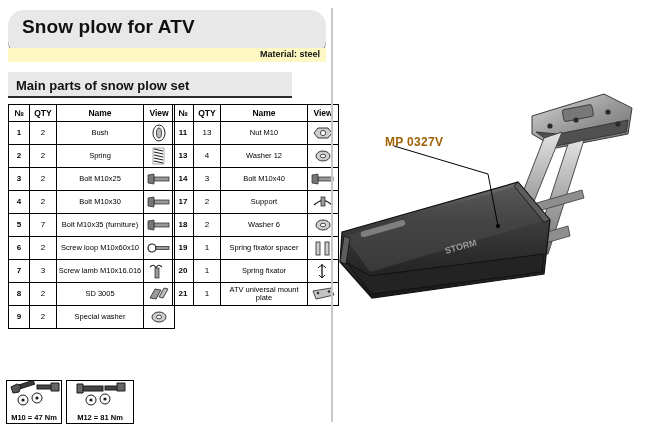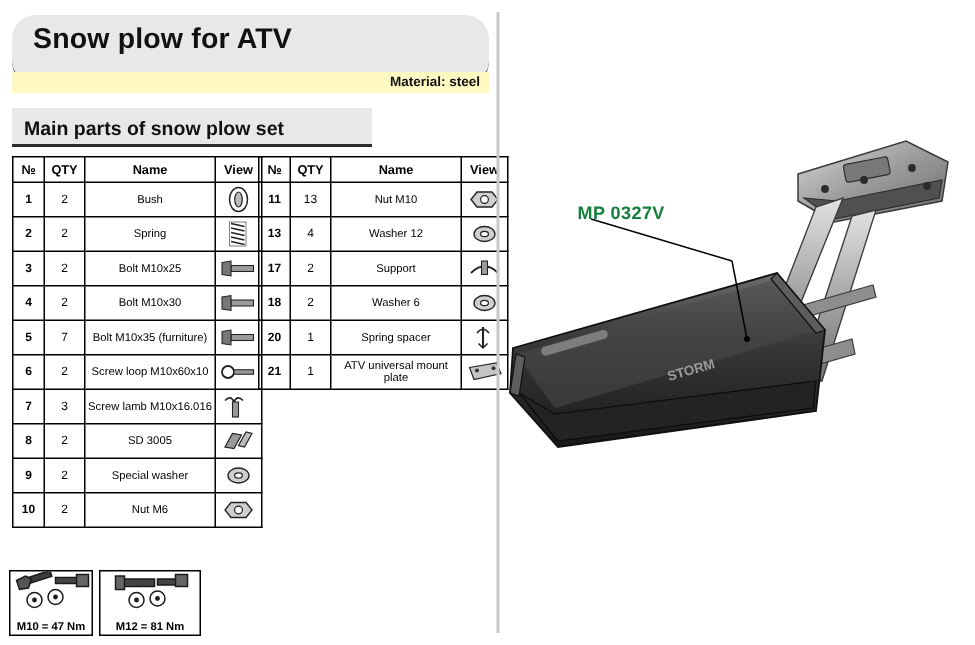--- a/index.html
+++ b/index.html
@@ -51,21 +51,21 @@
     position: absolute;
     right: 6px; top: 1px;
     font-size: 9px;
     font-weight: bold;
     color: #111;
   }
 
   .subtitle-bar {
     position: absolute;
     left: 8px; top: 72px;
-    width: 240px; height: 26px;
+    width: 284px; height: 26px;
     background: #e8e8e8;
     border-bottom: 2px solid #2b2b2b;
     box-sizing: border-box;
   }
   .subtitle-text {
     position: absolute;
     left: 8px; top: 6px;
     font-size: 13px;
     font-weight: bold;
     color: #111;
@@ -136,21 +136,21 @@
   .illustration {
     position: absolute;
     left: 336px; top: 86px;
     width: 310px; height: 240px;
   }
   .callout-label {
     position: absolute;
     left: 385px; top: 135px;
     font-size: 12px;
     font-weight: bold;
-    color: #15803d;
+    color: #a16207;
     letter-spacing: 0.3px;
   }
 </style>
 </head>
 <body>
 
 <div class="page">
 
   <div class="title-bar">
     <div class="title-text">Snow plow for ATV</div>
@@ -266,31 +266,20 @@
           <td class="c-no no-cell">9</td>
           <td class="c-qty">2</td>
           <td class="c-name name-cell">Special washer</td>
           <td class="c-view">
             <svg class="glyph" width="28" height="18" viewBox="0 0 28 18">
               <ellipse cx="14" cy="9" rx="7" ry="5" fill="#cfcfcf" stroke="#222" stroke-width="0.9"></ellipse>
               <ellipse cx="14" cy="9" rx="2.6" ry="1.8" fill="#fff" stroke="#222" stroke-width="0.8"></ellipse>
             </svg>
           </td>
         </tr>
-        <tr>
-          <td class="c-no no-cell">10</td>
-          <td class="c-qty">2</td>
-          <td class="c-name name-cell">Nut M6</td>
-          <td class="c-view">
-            <svg class="glyph" width="28" height="18" viewBox="0 0 28 18">
-              <polygon points="9,4 19,4 23,9 19,14 9,14 5,9" fill="#cfcfcf" stroke="#222" stroke-width="0.9"></polygon>
-              <circle cx="14" cy="9" r="2.6" fill="#fff" stroke="#222" stroke-width="0.8"></circle>
-            </svg>
-          </td>
-        </tr>
       </tbody>
   </table>
 
   <table class="parts" id="table-right">
     <thead>
       <tr>
         <th class="c-no">№</th>
         <th class="c-qty">QTY</th>
         <th class="c-name">Name</th>
         <th class="c-view">View</th>
@@ -313,20 +302,31 @@
           <td class="c-qty">4</td>
           <td class="c-name name-cell">Washer 12</td>
           <td class="c-view">
             <svg class="glyph" width="28" height="18" viewBox="0 0 28 18">
               <ellipse cx="14" cy="9" rx="7" ry="5" fill="#cfcfcf" stroke="#222" stroke-width="0.9"></ellipse>
               <ellipse cx="14" cy="9" rx="2.6" ry="1.8" fill="#fff" stroke="#222" stroke-width="0.8"></ellipse>
             </svg>
           </td>
         </tr>
         <tr>
+          <td class="c-no no-cell">14</td>
+          <td class="c-qty">3</td>
+          <td class="c-name name-cell">Bolt M10x40</td>
+          <td class="c-view">
+            <svg class="glyph" width="28" height="18" viewBox="0 0 28 18">
+              <rect x="9" y="7" width="15" height="4" fill="#9a9a9a" stroke="#222" stroke-width="0.7"></rect>
+              <polygon points="3,5 9,4 9,14 3,13" fill="#777" stroke="#222" stroke-width="0.7"></polygon>
+            </svg>
+          </td>
+        </tr>
+        <tr>
           <td class="c-no no-cell">17</td>
           <td class="c-qty">2</td>
           <td class="c-name name-cell">Support</td>
           <td class="c-view">
             <svg class="glyph" width="28" height="18" viewBox="0 0 28 18">
               <path d="M5 12 q9 -9 18 0" fill="none" stroke="#222" stroke-width="1.2"></path>
               <rect x="12" y="4" width="4" height="9" fill="#9a9a9a" stroke="#222" stroke-width="0.7"></rect>
             </svg>
           </td>
         </tr>
@@ -335,23 +335,34 @@
           <td class="c-qty">2</td>
           <td class="c-name name-cell">Washer 6</td>
           <td class="c-view">
             <svg class="glyph" width="28" height="18" viewBox="0 0 28 18">
               <ellipse cx="14" cy="9" rx="7" ry="5" fill="#cfcfcf" stroke="#222" stroke-width="0.9"></ellipse>
               <ellipse cx="14" cy="9" rx="2.6" ry="1.8" fill="#fff" stroke="#222" stroke-width="0.8"></ellipse>
             </svg>
           </td>
         </tr>
         <tr>
+          <td class="c-no no-cell">19</td>
+          <td class="c-qty">1</td>
+          <td class="c-name name-cell">Spring fixator spacer</td>
+          <td class="c-view">
+            <svg class="glyph" width="28" height="18" viewBox="0 0 28 18">
+              <rect x="7" y="3" width="4" height="13" fill="#cfcfcf" stroke="#222" stroke-width="0.8"></rect>
+              <rect x="16" y="3" width="4" height="13" fill="#cfcfcf" stroke="#222" stroke-width="0.8"></rect>
+            </svg>
+          </td>
+        </tr>
+        <tr>
           <td class="c-no no-cell">20</td>
           <td class="c-qty">1</td>
-          <td class="c-name name-cell">Spring spacer</td>
+          <td class="c-name name-cell">Spring fixator</td>
           <td class="c-view">
             <svg class="glyph" width="28" height="18" viewBox="0 0 28 18">
               <path d="M13 2 L13 16" stroke="#222" stroke-width="1.4"></path>
               <path d="M9 6 q4 -5 8 0" fill="none" stroke="#222" stroke-width="1"></path>
               <path d="M10 13 l3 3 l3 -3" fill="none" stroke="#222" stroke-width="1"></path>
             </svg>
           </td>
         </tr>
         <tr>
           <td class="c-no no-cell">21</td>

